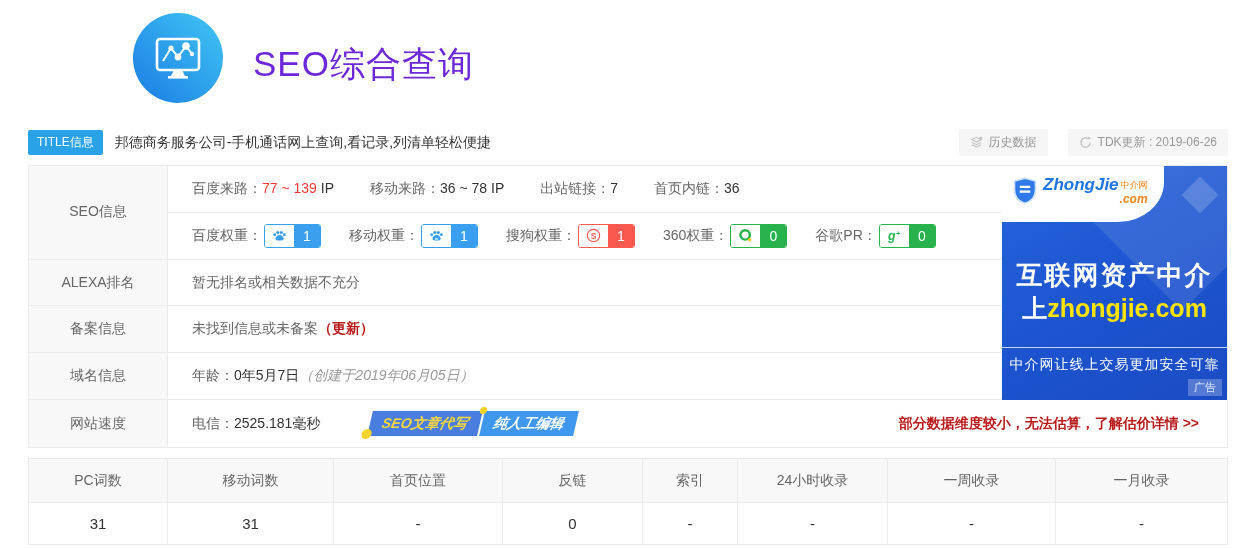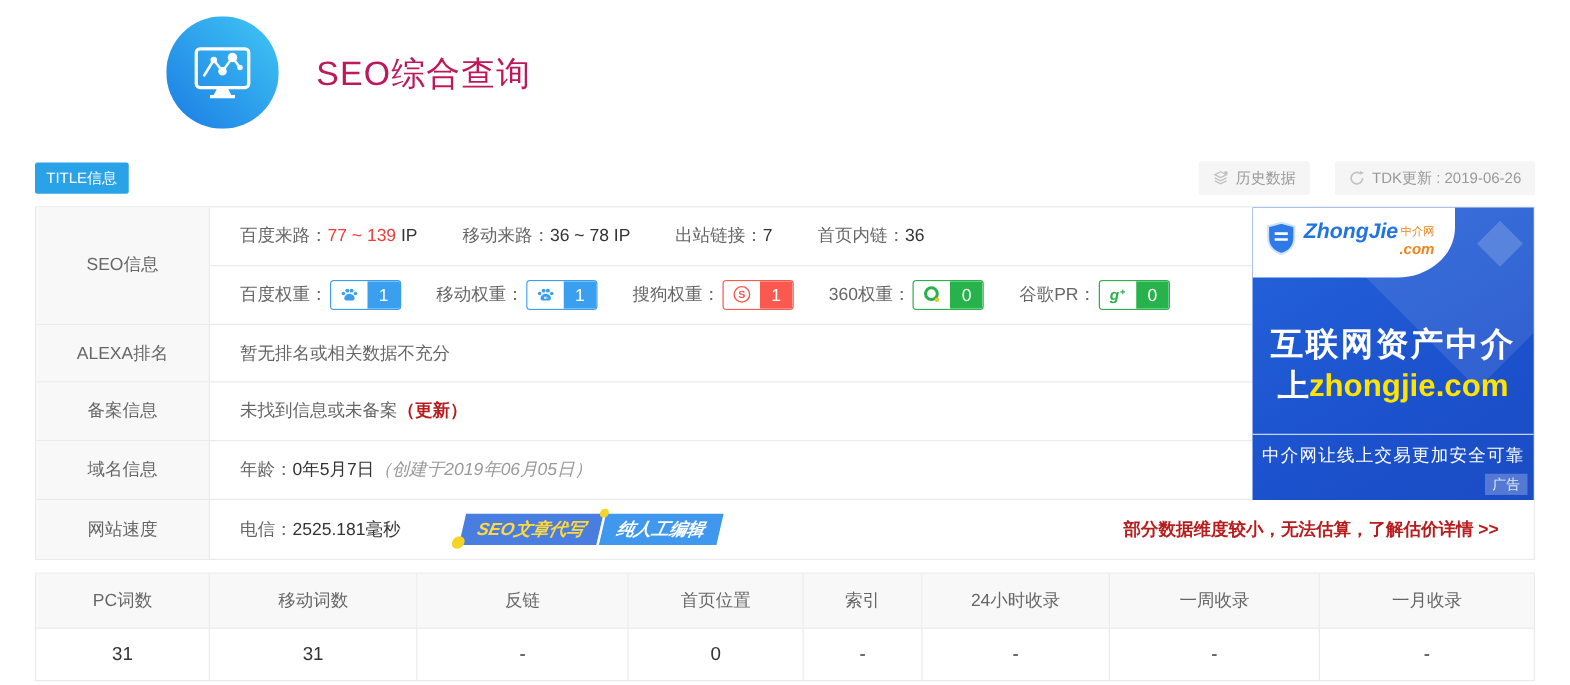--- a/index.html
+++ b/index.html
@@ -1,21 +1,21 @@
 <!DOCTYPE html>
 <html><head>
 <meta charset="utf-8">
 <style>
   * { margin:0; padding:0; box-sizing:border-box; }
   body { background:#fff; font-family:"Liberation Sans","DejaVu Sans",sans-serif; }
   .page { position:relative; width:1256px; height:548px; background:#fff; overflow:hidden; }
 
   
   .logo { position:absolute; left:133px; top:13px; width:90px; height:90px; }
-  .app-title { position:absolute; left:253px; top:41px; font-size:27px; color:#be185d; letter-spacing:1px; }
+  .app-title { position:absolute; left:253px; top:41px; font-size:35px; color:#6d28d9; letter-spacing:1px; }
   .search { position:absolute; left:430px; top:35px; display:flex; }
   .sbox { width:460px; height:46px; border:2px solid #2b9fe8; background:#fbfbfb; position:relative; }
   .censor { position:absolute; left:10px; top:9px; width:200px; height:25px; background:#e4e4e4; border-radius:2px; }
   .caret { position:absolute; right:16px; top:20px; width:0; height:0; border:6px solid transparent; border-top:7px solid #b9b9b9; }
   .qbtn { width:123px; height:46px; background:#2b9fe8; color:#fff; font-size:17px; display:flex; align-items:center; justify-content:center; letter-spacing:5px; cursor:pointer; border:none; }
 
   
   .titlebar { position:absolute; left:28px; top:129px; width:1200px; height:27px; display:flex; align-items:center; }
   .tbadge { background:#2aa2e8; color:#fff; font-size:12px; padding:4px 9px; border-radius:2px; flex:none; }
   .ttext { margin-left:12px; font-size:14px; color:#333; }
@@ -105,20 +105,21 @@
         <circle cx="59" cy="41" r="2.2" fill="#fff"></circle>
       <path d="M41 57 h8 l3 6 h-14 z" fill="#fff"></path>
         <rect x="35" y="63" width="20" height="2.6" fill="#fff"></rect>
     </svg>
   </div>
   <div class="app-title">SEO综合查询</div>
 
 
   <div class="titlebar">
     <span class="tbadge">TITLE信息</span>
+    <span class="ttext">邦德商务服务公司-手机通话网上查询,看记录,列清单轻松便捷</span>
     <div class="chips">
       <div class="chip">
         <svg width="13" height="13" viewBox="0 0 14 14" fill="none" stroke="#c0c0c0" stroke-width="1.1">
           <path d="M7 1.5 12 4 7 6.5 2 4Z"></path>
             <path d="M2 6.8 7 9.3 12 6.8"></path>
             <path d="M2 9.4 7 11.9 12 9.4"></path>
           <circle cx="11.6" cy="2.3" r="1.5" fill="#c0c0c0" stroke="none"></circle>
         </svg>
         <span>历史数据</span>
       </div>
@@ -262,22 +263,22 @@
       <div class="ad-div"></div>
       <div class="ad-line3">中介网让线上交易更加安全可靠</div>
       <div class="ad-tag">广告</div>
     </div>
   </div>
 
   <div class="stats">
     <div class="srow shead">
       <div class="scell">PC词数</div>
       <div class="scell">移动词数</div>
+      <div class="scell">首页位置</div>
       <div class="scell">反链</div>
-      <div class="scell">首页位置</div>
       <div class="scell">索引</div>
       <div class="scell">24小时收录</div>
       <div class="scell">一周收录</div>
       <div class="scell">一月收录</div>
     </div>
     <div class="srow sval">
       <div class="scell">31</div>
       <div class="scell">31</div>
       <div class="scell">-</div>
       <div class="scell">0</div>

